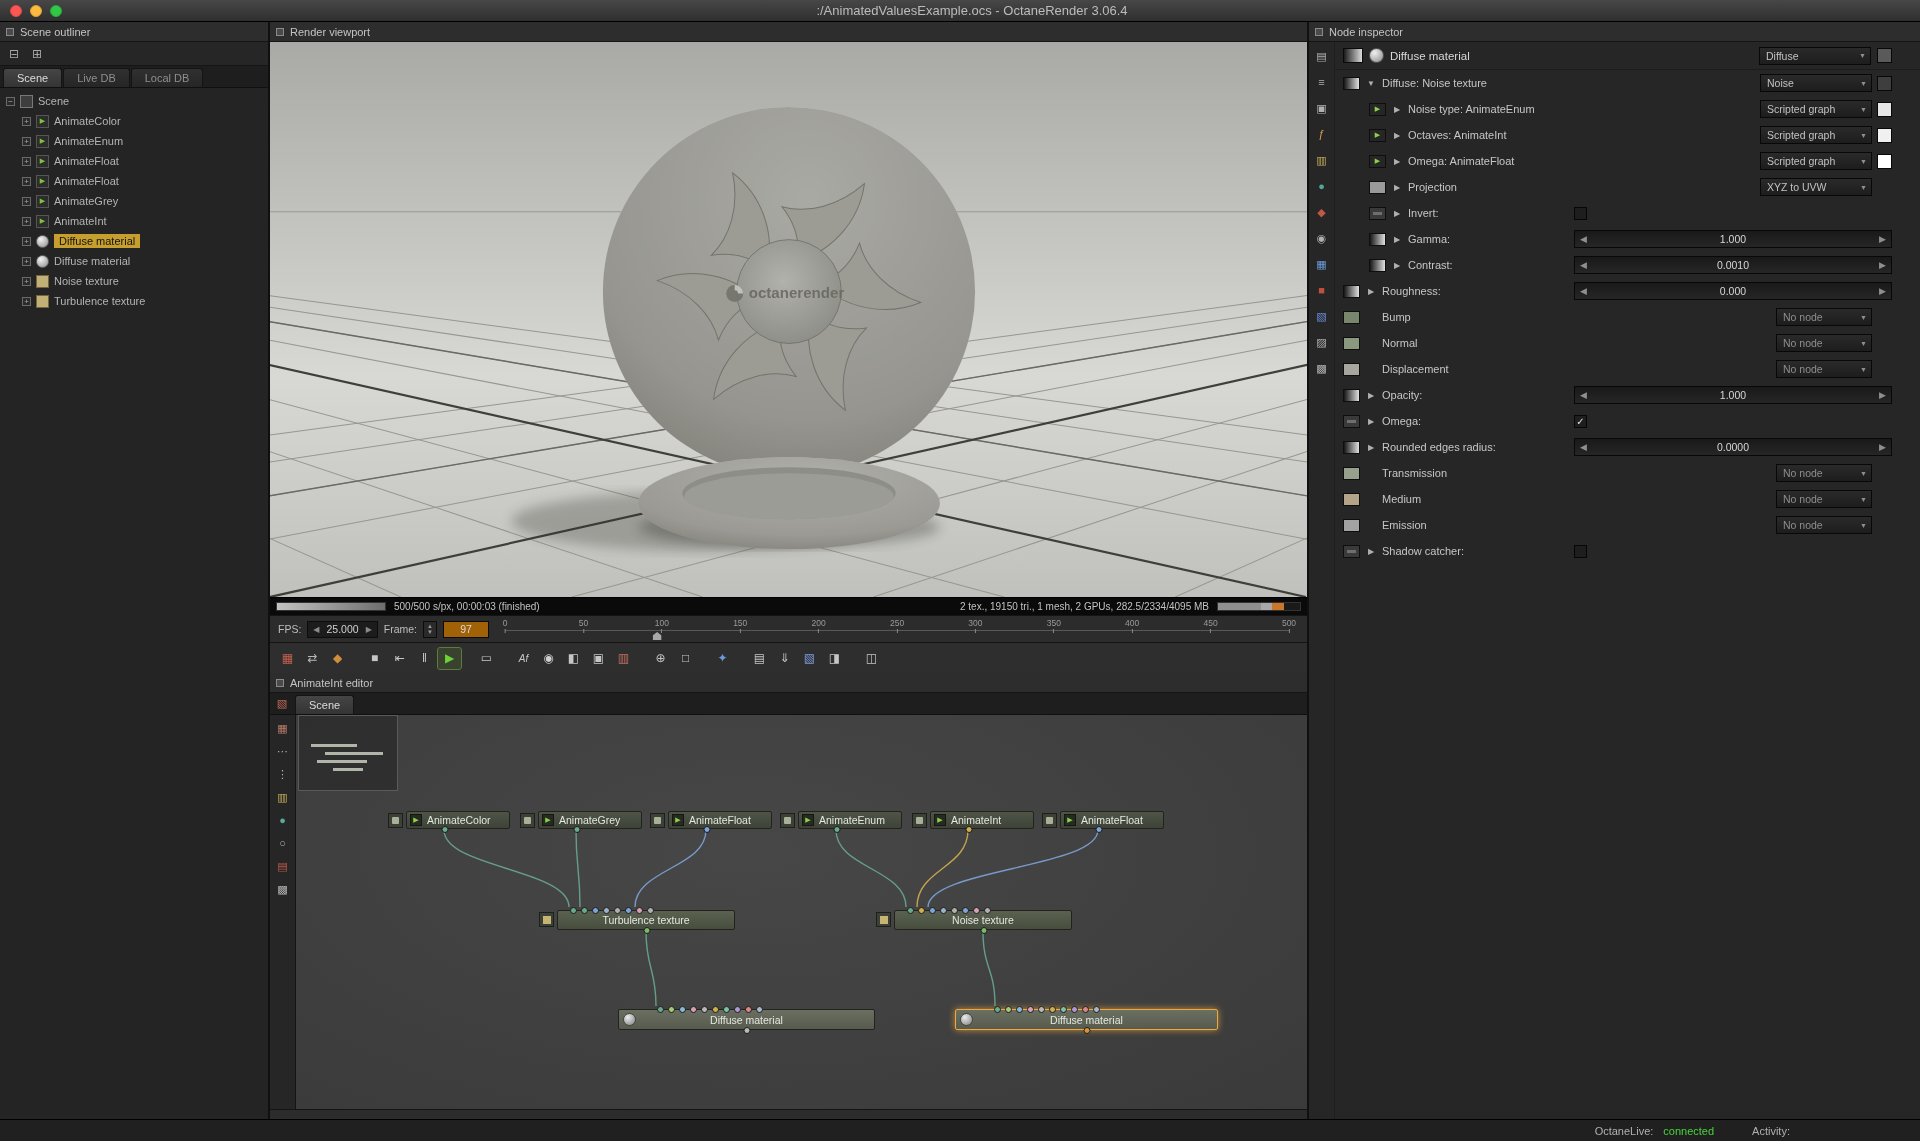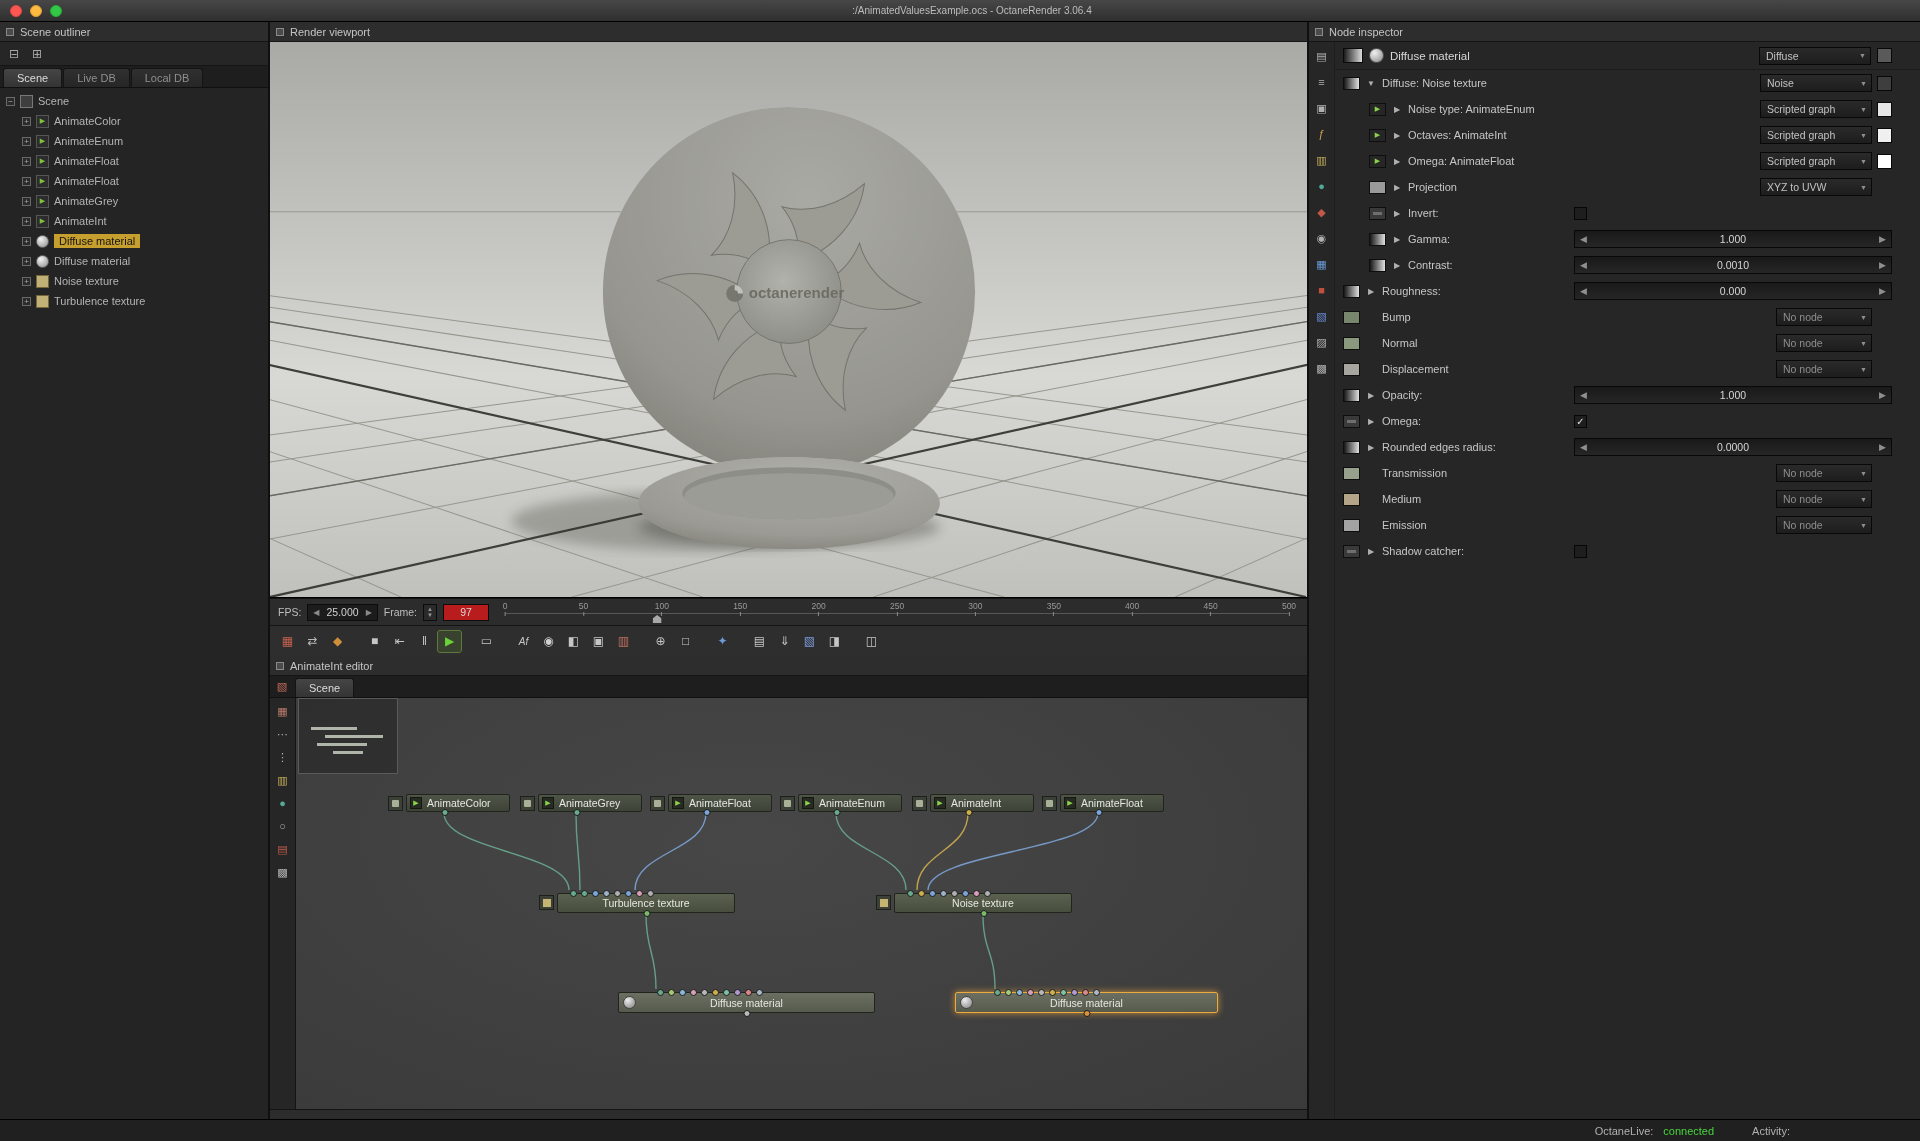--- a/index.html
+++ b/index.html
@@ -7,21 +7,21 @@
     font-family:"Liberation Sans","DejaVu Sans",sans-serif; -webkit-font-smoothing:antialiased; }
 
   
   .titlebar{height:22px;display:flex;align-items:center;background:linear-gradient(#474747,#2f2f2f);
     border-bottom:1px solid #000;position:relative;flex:none;}
   .traffic{position:absolute;left:10px;top:5px;display:flex;gap:8px;}
   .tl{width:12px;height:12px;border-radius:50%;}
   .tl.red{background:#fc5753;border:1px solid #df4744;}
   .tl.yellow{background:#fdbc40;border:1px solid #de9f34;}
   .tl.green{background:#33c748;border:1px solid #27aa35;}
-  .wtitle{flex:1;text-align:center;color:#bcbcbc;font-size:10px;margin-left:24px;}
+  .wtitle{flex:1;text-align:center;color:#bcbcbc;font-size:13px;margin-left:24px;}
 
   
   .main{display:flex;height:1097px;}
   .col-left{width:270px;background:#242424;border-right:2px solid #101010;display:flex;flex-direction:column;}
   .col-center{flex:1;display:flex;flex-direction:column;min-width:0;background:#222;}
   .col-right{width:613px;background:#262626;border-left:2px solid #101010;display:flex;flex-direction:column;}
 
   .panel-header{height:20px;background:#2d2d2d;border-bottom:1px solid #151515;display:flex;align-items:center;
     padding:0 6px;color:#c4c4c4;font-size:11px;gap:6px;flex:none;}
   .ph-icon{width:8px;height:8px;background:#4a4a4a;border:1px solid #8a8a8a;flex:none;}
@@ -57,21 +57,21 @@
     background:linear-gradient(90deg,#909090 0 52%,#a8a8a8 52%
  66%,#c87828 66% 80%,#1a1a1a 80%);}
 
   .transport{height:27px;background:#2c2c2c;border-top:1px solid #141414;display:flex;align-items:center;
     padding:0 8px;font-size:10.5px;color:#bdbdbd;gap:6px;flex:none;}
   .spinbox{height:17px;background:#1c1c1c;border:1px solid #0c0c0c;display:flex;align-items:center;
     padding:0 5px;gap:7px;color:#d0d0d0;}
   .sarrow{color:#8a8a8a;font-size:8px;}
   .stepper{width:14px;height:17px;background:#2a2a2a;border:1px solid #0c0c0c;display:flex;flex-direction:column;
     align-items:center;justify-content:center;color:#999;font-size:6px;line-height:6px;}
-  .framebox{width:46px;height:17px;background:#b91c1c;border:1px solid #0c0c0c;display:flex;align-items:center;
+  .framebox{width:46px;height:17px;background:#a16207;border:1px solid #0c0c0c;display:flex;align-items:center;
     justify-content:center;color:#d8d8d8;}
   .ruler{flex:1;position:relative;height:100%;margin:0 10px;}
   .ruler-line{position:absolute;left:0;right:0;top:14px;height:1px;background:#585858;}
   .tick{position:absolute;top:2px;transform:translateX(-50%);display:flex;flex-direction:column;align-items:center;}
   .tnum{font-size:8.5px;color:#9a9a9a;}
   .tline{width:1px;height:4px;background:#8a8a8a;margin-top:1px;}
   .marker{position:absolute;top:16px;width:9px;height:8px;background:#a8a8a8;transform:translateX(-50%);
     clip-path:polygon(50% 0,100% 45%,100% 100%,0 100%,0 45%);}
 
   .vp-toolbar{height:31px;background:#2e2e2e;border-top:1px solid #141414;display:flex;align-items:center;
@@ -327,20 +327,27 @@
           <ellipse cx="516" cy="462" rx="150" ry="46" fill="url(#sphG)"></ellipse>
           <g clip-path="url(#bowlClip)">
             <ellipse cx="516" cy="462" rx="150" ry="46" fill="#fff" filter="url(#marble)" opacity="0.5"></ellipse>
           </g>
           <ellipse cx="516" cy="452" rx="106" ry="26" fill="#8e8e88"></ellipse>
           <ellipse cx="516" cy="455" rx="104" ry="23" fill="#9c9c96"></ellipse>
         </g>
       </svg>
     </div>
 
+    <div class="render-status">
+      <div class="prog"></div>
+      <span>500/500 s/px, 00:00:03 (finished)</span>
+      <span class="rs-spacer"></span>
+      <span>2 tex., 19150 tri., 1 mesh, 2 GPUs, 282.5/2334/4095 MB</span>
+      <div class="gpu-bar"></div>
+    </div>
 
     <div class="transport">
       <span>FPS:</span>
       <div class="spinbox">
         <span class="sarrow">◀</span>
         <span>25.000</span>
         <span class="sarrow">▶</span>
       </div>
       <span>Frame:</span>
       <div class="stepper">

